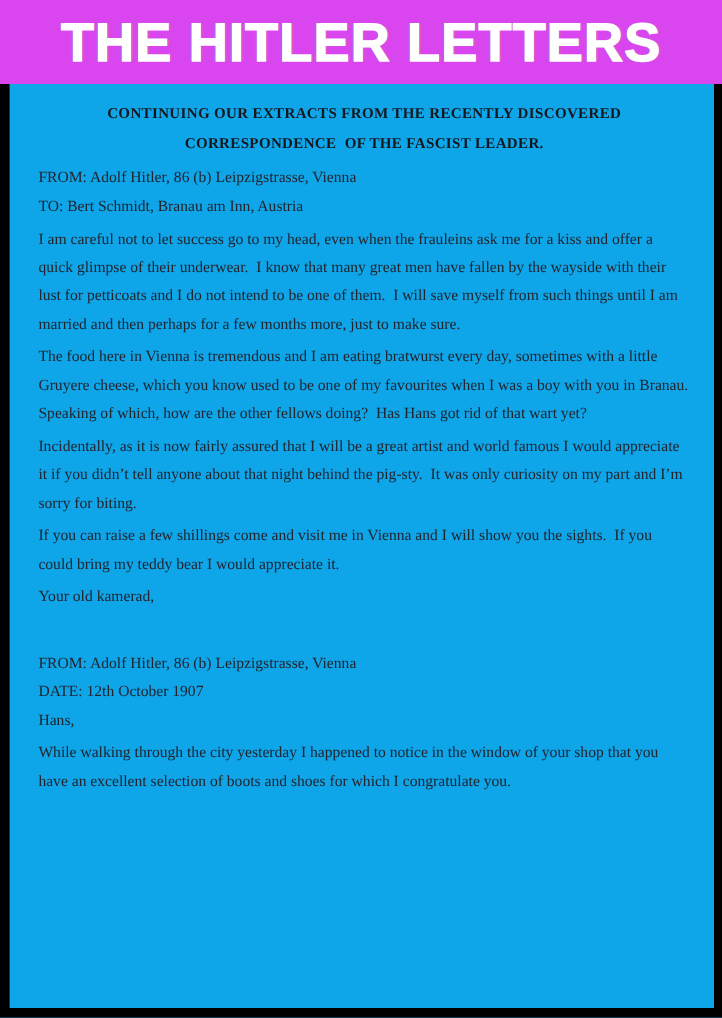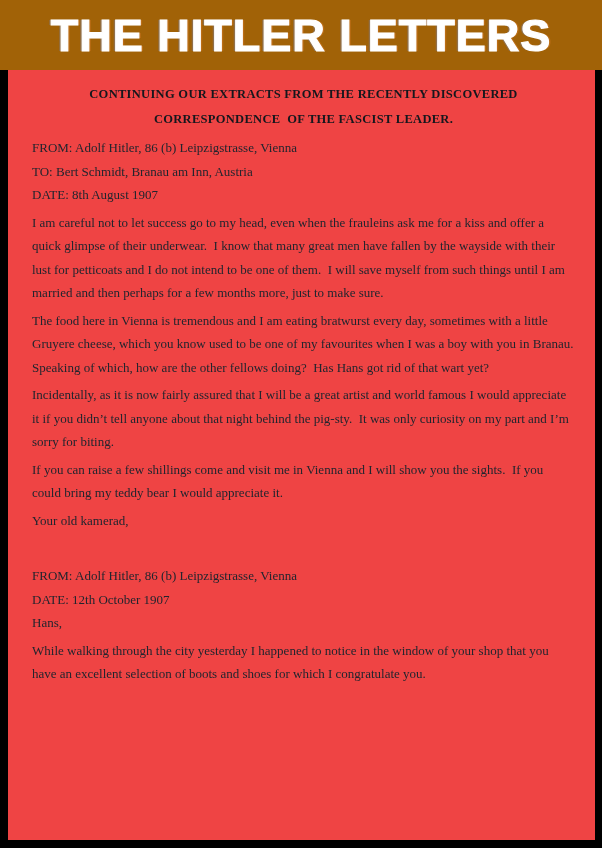--- a/index.html
+++ b/index.html
@@ -7,21 +7,21 @@
     width: 602px;
     height: 848px;
     background: #000000;
     overflow: hidden;
     font-family: "Liberation Serif", serif;
   }
 
   
   .masthead {
     height: 70px;
-    background: #a16207;
+    background: #d946ef;
     display: flex;
     align-items: center;
     justify-content: center;
     overflow: hidden;
   }
   .masthead h1 {
     margin: 2px 0 0 0;
     font-family: "Liberation Sans", sans-serif;
     font-weight: bold;
     font-size: 45px;
@@ -30,21 +30,21 @@
     color: #ffffff;
     -webkit-text-stroke: 1.2px #ffffff;
     text-shadow: -2px 0 0 rgba(100,150,255,0.28), 2px 0 0 rgba(255,140,60,0.28);
   }
 
   
   .page {
     box-sizing: border-box;
     margin: 0 7px 8px 8px;
     height: 770px;
-    background: #ef4444;
+    background: #0ea5e9;
     padding: 12px 20px 0 24px;
     color: #22252e;
     font-size: 13px;
     overflow: hidden;
   }
 
   .intro { margin-bottom: 4px; }
   .intro p {
     margin: 0;
     line-height: 25px;
@@ -75,21 +75,20 @@
 <main class="page">
 
   <section class="intro">
     <p>CONTINUING OUR EXTRACTS FROM THE RECENTLY DISCOVERED</p>
     <p>CORRESPONDENCE  OF THE FASCIST LEADER.</p>
   </section>
 
   <article class="letter letter-1">
     <p class="meta">FROM: Adolf Hitler, 86 (b) Leipzigstrasse, Vienna</p>
     <p class="meta">TO: Bert Schmidt, Branau am Inn, Austria</p>
-    <p class="meta">DATE: 8th August 1907</p>
     <p class="para">I am careful not to let success go to my head, even when the frauleins ask me for a kiss and offer a quick glimpse of their underwear.  I know that many great men have fallen by the wayside with their lust for petticoats and I do not intend to be one of them.  I will save myself from such things until I am married and then perhaps for a few months more, just to make sure.</p>
     <p class="para">The food here in Vienna is tremendous and I am eating bratwurst every day, sometimes with a little Gruyere cheese, which you know used to be one of my favourites when I was a boy with you in Branau.  Speaking of which, how are the other fellows doing?  Has Hans got rid of that wart yet?</p>
     <p class="para">Incidentally, as it is now fairly assured that I will be a great artist and world famous I would appreciate it if you didn’t tell anyone about that night behind the pig-sty.  It was only curiosity on my part and I’m sorry for biting.</p>
     <p class="para">If you can raise a few shillings come and visit me in Vienna and I will show you the sights.  If you could bring my teddy bear I would appreciate it.</p>
     <p class="close1">Your old kamerad,</p>
   </article>
 
   <article class="letter letter-2">
     <p class="meta">FROM: Adolf Hitler, 86 (b) Leipzigstrasse, Vienna</p>
     <p class="meta">DATE: 12th October 1907</p>

